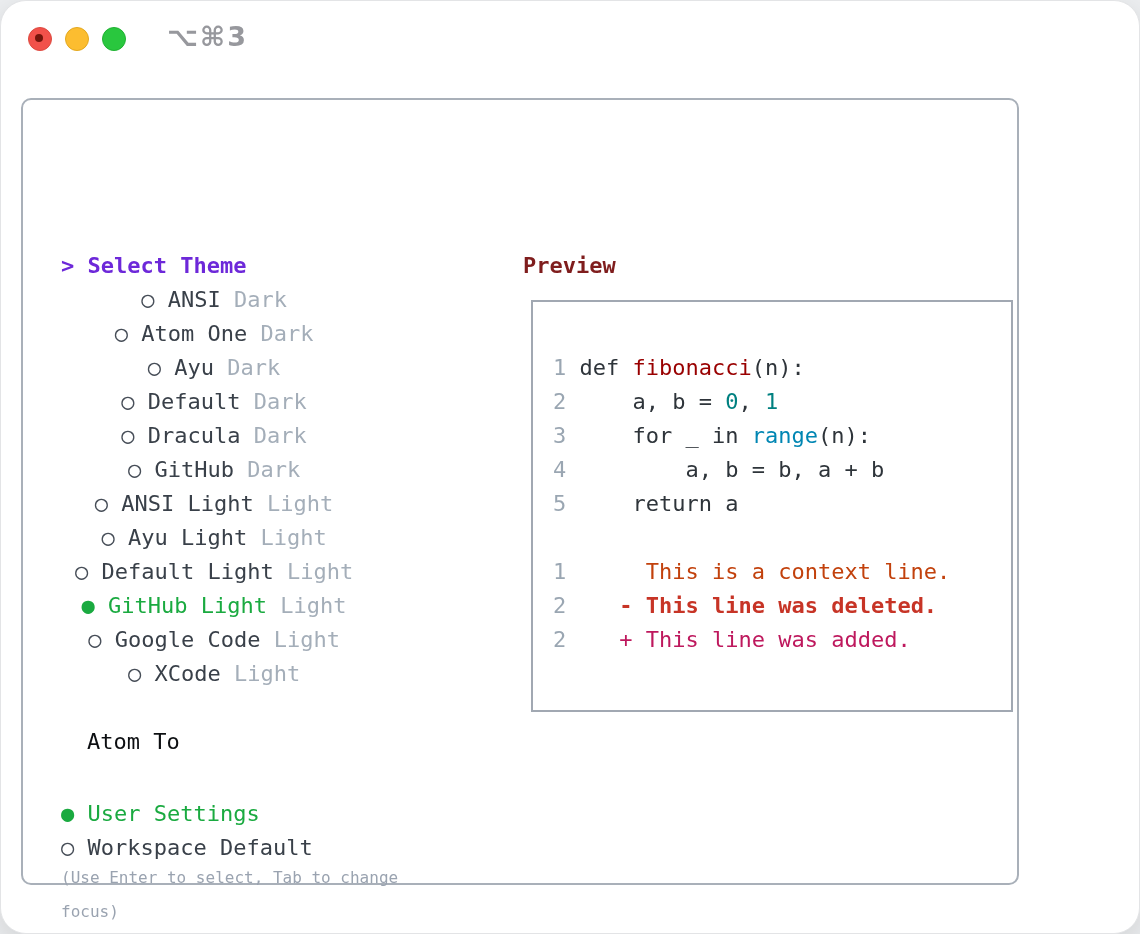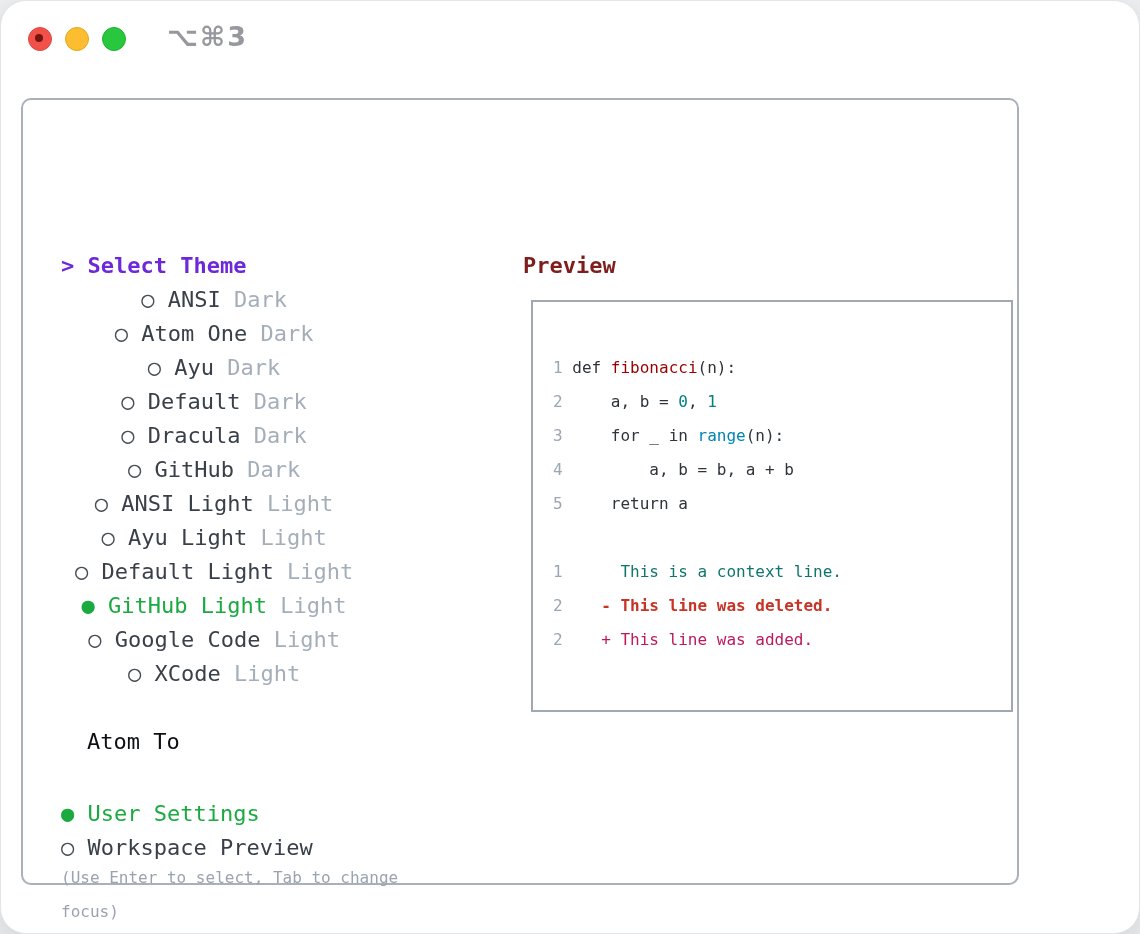--- a/index.html
+++ b/index.html
@@ -29,29 +29,29 @@
   .row.selected,.row.selected .bullet,.row.selected .nm{color:#1aaa40;}
   .row.selected .sfx{color:#a4aeb9;}
   .apply-title{position:absolute;left:64px;top:625px;height:34px;color:#0d0f12;}
   .apply-list{position:absolute;left:38px;top:697px;}
   .hint{position:absolute;left:38px;top:761px;width:404px;font-size:16px;line-height:34px;
         color:#9aa3b0;white-space:normal;}
   
   .preview-title{position:absolute;left:500px;top:149px;height:34px;color:#7f1d1d;font-weight:700;}
   .preview-box{position:absolute;left:508px;top:200px;width:478px;height:408px;
                border:2px solid #a1a8b2;background:#ffffff;}
-  .code{position:absolute;left:20px;top:49px;font-size:16px;line-height:34px;white-space:pre;}
+  .code{position:absolute;left:20px;top:49px;font-size:22px;line-height:34px;white-space:pre;}
   .cl{height:34px;}
   .ln{color:#9aa6b2;}
   .tk-plain{color:#2e343a;}
   .tk-kw{color:#2e343a;}
   .tk-fn{color:#990000;}
   .tk-num{color:#008080;}
   .tk-bi{color:#0086b3;}
-  .tk-ctx{color:#0f766e;}
+  .tk-ctx{color:#c2410c;}
   .tk-del{color:#c73426;font-weight:bold;}
   .tk-add{color:#be185d;}
 </style>
 </head>
 <body>
 
 <div class="stage">
   <div class="window">
 
     <div class="titlebar">
@@ -64,21 +64,21 @@
     </div>
 
     <div class="panel">
 
       <div class="select-header mono"><span>&gt;</span><span> </span><span>Select Theme</span></div>
 
       <div class="theme-list mono" id="theme-list"><div class="row"><span class="bullet">○ </span><span class="nm">ANSI</span><span class="sfx"> Dark</span></div><div class="row"><span class="bullet">○ </span><span class="nm">Atom One</span><span class="sfx"> Dark</span></div><div class="row"><span class="bullet">○ </span><span class="nm">Ayu</span><span class="sfx"> Dark</span></div><div class="row"><span class="bullet">○ </span><span class="nm">Default</span><span class="sfx"> Dark</span></div><div class="row"><span class="bullet">○ </span><span class="nm">Dracula</span><span class="sfx"> Dark</span></div><div class="row"><span class="bullet">○ </span><span class="nm">GitHub</span><span class="sfx"> Dark</span></div><div class="row"><span class="bullet">○ </span><span class="nm">ANSI Light</span><span class="sfx"> Light</span></div><div class="row"><span class="bullet">○ </span><span class="nm">Ayu Light</span><span class="sfx"> Light</span></div><div class="row"><span class="bullet">○ </span><span class="nm">Default Light</span><span class="sfx"> Light</span></div><div class="row selected"><span class="bullet">● </span><span class="nm">GitHub Light</span><span class="sfx"> Light</span></div><div class="row"><span class="bullet">○ </span><span class="nm">Google Code</span><span class="sfx"> Light</span></div><div class="row"><span class="bullet">○ </span><span class="nm">XCode</span><span class="sfx"> Light</span></div></div>
 
       <div class="apply-title mono">Atom To</div>
 
-      <div class="apply-list mono" id="apply-list"><div class="row selected"><span class="bullet">● </span><span class="nm">User Settings</span></div><div class="row"><span class="bullet">○ </span><span class="nm">Workspace Preview</span></div></div>
+      <div class="apply-list mono" id="apply-list"><div class="row selected"><span class="bullet">● </span><span class="nm">User Settings</span></div><div class="row"><span class="bullet">○ </span><span class="nm">Workspace Default</span></div></div>
 
       <div class="hint">(Use Enter to select, Tab to change focus)</div>
 
       <div class="preview-title mono">Preview</div>
 
       <div class="preview-box">
         <div class="code" id="code"><div class="cl"><span class="ln">1</span><span class="tk-plain"> </span><span class="tk-kw">def</span><span class="tk-plain"> </span><span class="tk-fn">fibonacci</span><span class="tk-plain">(n):</span></div><div class="cl"><span class="ln">2</span><span class="tk-plain">     a, b = </span><span class="tk-num">0</span><span class="tk-plain">, </span><span class="tk-num">1</span></div><div class="cl"><span class="ln">3</span><span class="tk-plain">     </span><span class="tk-kw">for</span><span class="tk-plain"> _ </span><span class="tk-kw">in</span><span class="tk-plain"> </span><span class="tk-bi">range</span><span class="tk-plain">(n):</span></div><div class="cl"><span class="ln">4</span><span class="tk-plain">         a, b = b, a + b</span></div><div class="cl"><span class="ln">5</span><span class="tk-plain">     </span><span class="tk-kw">return</span><span class="tk-plain"> a</span></div><div class="cl"><span class="ln"></span></div><div class="cl"><span class="ln">1</span><span class="tk-ctx">      This is a context line.</span></div><div class="cl"><span class="ln">2</span><span class="tk-plain">    </span><span class="tk-del">- This line was deleted.</span></div><div class="cl"><span class="ln">2</span><span class="tk-plain">    </span><span class="tk-add">+ This line was added.</span></div></div>
       </div>
 
     </div>

